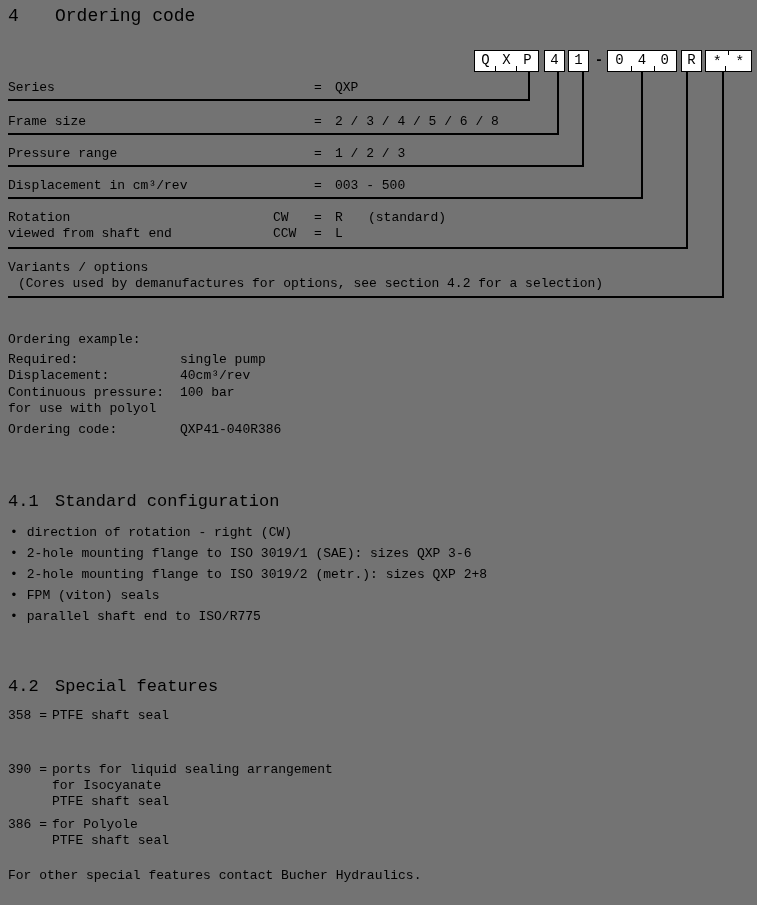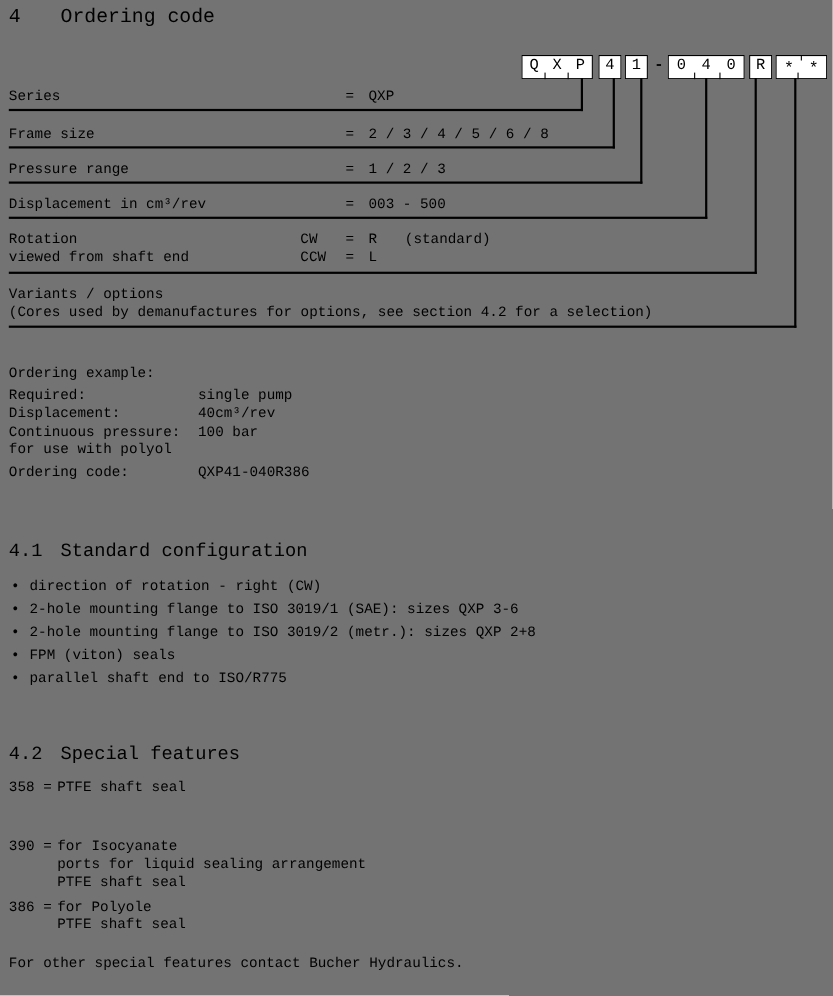--- a/index.html
+++ b/index.html
@@ -103,21 +103,21 @@
   <div class="abs" style="left:8px;top:226px">viewed from shaft end</div>
   <div class="abs" style="left:273px;top:210px">CW</div>
   <div class="abs" style="left:314px;top:210px">=</div>
   <div class="abs" style="left:335px;top:210px">R</div>
   <div class="abs" style="left:368px;top:210px">(standard)</div>
   <div class="abs" style="left:273px;top:226px">CCW</div>
   <div class="abs" style="left:314px;top:226px">=</div>
   <div class="abs" style="left:335px;top:226px">L</div>
 
   <div class="abs" style="left:8px;top:260px">Variants / options</div>
-  <div class="abs" style="left:8px;top:276px">(Cores used by demanufactures for options, see section 4.2 for a selection)</div>
+  <div class="abs" style="left:18px;top:276px">(Cores used by demanufactures for options, see section 4.2 for a selection)</div>
 
   <div class="abs" style="left:8px;top:332px">Ordering example:</div>
   <div class="abs" style="left:8px;top:352px">Required:</div>
   <div class="abs" style="left:180px;top:352px">single pump</div>
   <div class="abs" style="left:8px;top:368px">Displacement:</div>
   <div class="abs" style="left:180px;top:368px">40cm³/rev</div>
   <div class="abs" style="left:8px;top:385px">Continuous pressure:</div>
   <div class="abs" style="left:180px;top:385px">100 bar</div>
   <div class="abs" style="left:8px;top:401px">for use with polyol</div>
   <div class="abs" style="left:180px;top:401px"></div>
@@ -152,22 +152,22 @@
     <span class="h2 num">4.2</span><span class="h2">Special features</span>
   </div>
 
   <div class="abs" style="left:8px;top:708px">358 =</div>
   <div class="abs lines" style="left:52px;top:708px">
     <div>PTFE shaft seal</div>
   </div>
 
   <div class="abs" style="left:8px;top:762px">390 =</div>
   <div class="abs lines" style="left:52px;top:762px">
+    <div>ports for liquid sealing arrangement</div>
     <div>for Isocyanate</div>
-    <div>ports for liquid sealing arrangement</div>
     <div>PTFE shaft seal</div>
   </div>
 
   <div class="abs" style="left:8px;top:817px">386 =</div>
   <div class="abs lines" style="left:52px;top:817px">
     <div>for Polyole</div>
     <div>PTFE shaft seal</div>
   </div>
 
   <div class="abs" style="left:8px;top:868px">For other special features contact Bucher Hydraulics.</div>

